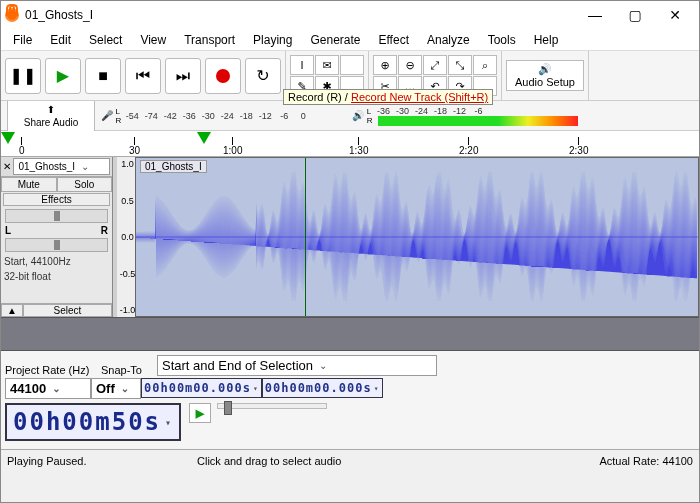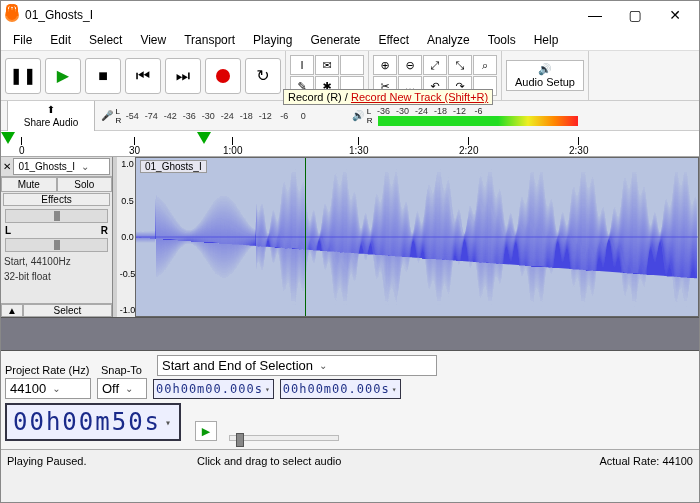--- a/index.html
+++ b/index.html
@@ -46,21 +46,21 @@
 .trackhead .bot div { flex:1; text-align:center; background:#eee; border:1px solid #aaa; font-size:10px;}
 .wavewrap { flex:1; position:relative; background:#b8c4e0; border:1px solid #666; overflow:hidden;}
 .wavelabel { position:absolute; left:4px; top:2px; background:#e6e6f0; border:1px solid #999; padding:0 4px; font-size:10px; z-index:2;}
 .yscale { position:absolute; left:-22px; top:0; height:100%; width:22px; font-size:9px; display:flex; flex-direction:column; justify-content:space-between; text-align:right; background:#eee; border-right:1px solid #888; padding:2px 1px;}
 .wavewrap { margin-left:22px; }
 svg.wave { width:100%; height:100%; display:block;}
 .playhead { position:absolute; top:0; bottom:0; width:1px; background:#060; left:30%; z-index:3;}
 .spacer { height: 34px; background:#7a7a85; border-top:1px solid #555; border-bottom:1px solid #555;}
 .bottom { background:#f5f5f5; padding:4px; }
 .labrow { display:flex; font-size:11px; margin-bottom:2px; align-items:flex-end;}
-.valrow { display:flex; gap:6px; align-items:flex-end; margin-bottom:4px;}
+.valrow { display:flex; align-items:flex-start; margin-bottom:4px;font-weight:bold;}
 .sel { border:1px solid #999; background:#fff; padding:2px 4px; font-size:13px; display:flex; align-items:center; gap:2px;}
 .sel::after { content:"⌄"; margin-left:4px; color:#555; font-size:10px;}
 .timefield { border:1px solid #334; background:#edeffe; padding:2px 2px; font-family: "Consolas", monospace; font-size:12px; color:#223388; letter-spacing:1px; display:flex; align-items:center;}
 .timefield::after { content:"▾"; font-size:8px; margin-left:2px; color:#555;}
 .bigtime { border:2px solid #334; background:#edeffe; padding:3px 6px; font-family:"Consolas", monospace; color:#1a2a8a; font-size:24px; letter-spacing:2px; display:inline-flex; align-items:center;}
 .bigtime::after { content:"▾"; font-size:10px; margin-left:4px; color:#555;}
 .playsmall { width:22px; height:20px; border:1px solid #aaa; background:#fff; display:flex; align-items:center; justify-content:center; color:#0a9a0a; margin-left:8px;}
 .miniscrub { height:6px; width:110px; background:#eee; border:1px solid #bbb; margin-left:6px; position:relative;}
 .miniscrub::after { content:""; position:absolute; left:6px; top:-3px; width:6px; height:12px; background:#888; border:1px solid #555;}
 .status { height:22px; border-top:1px solid #aaa; background:#f0f0f0; display:flex; align-items:center; font-size:11px; padding:0 6px;}

